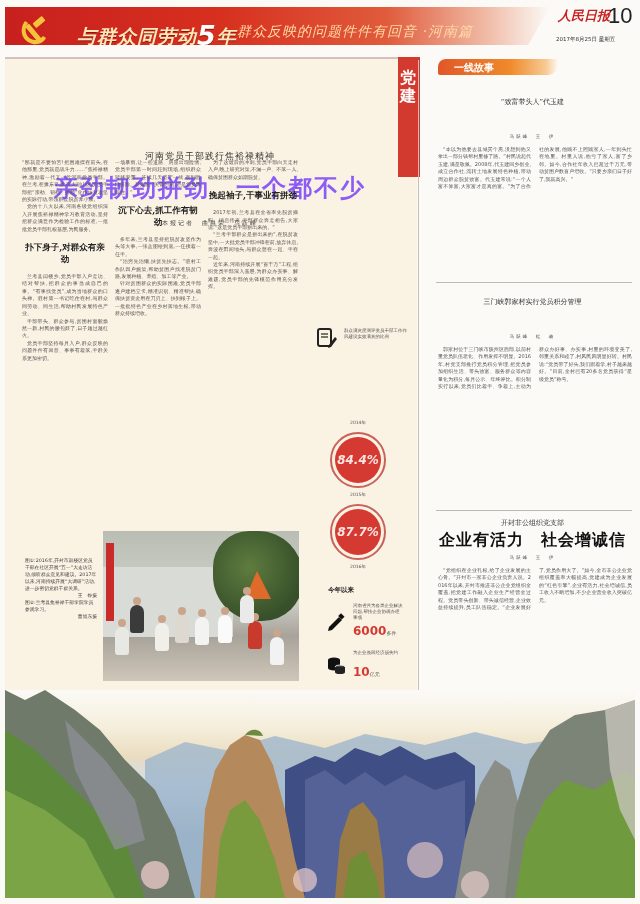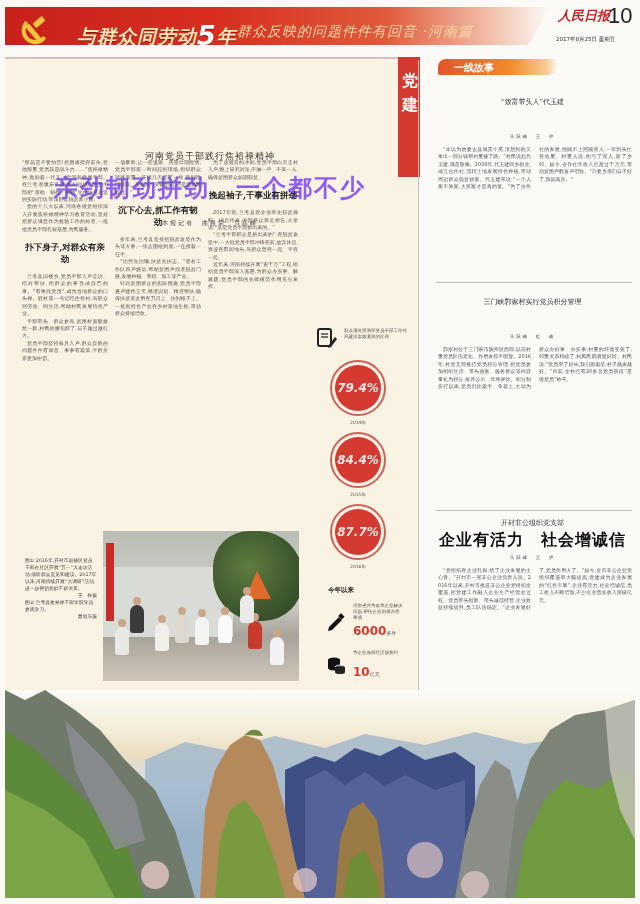--- a/index.html
+++ b/index.html
@@ -22,22 +22,22 @@
     font-weight: bold; font-size: 13px; color: #c8201e; }
   .page-num { position: absolute; left: 608px; top: 3px; font-family: "Liberation Sans", sans-serif;
     font-size: 22px; color: #222; }
   .date { position: absolute; left: 556px; top: 36px; font-family: "DejaVu Sans", sans-serif;
     font-size: 5.5px; color: #333; white-space: nowrap; }
 
   
   .feature { position: absolute; left: 5px; top: 57px; width: 412px; height: 640px;
     background: #faf2e3; border-top: 2px solid #d7bfbf; }
   .tag-strip { position: absolute; left: 398px; top: 57px; width: 22px; height: 120px; background: #d23a2f; }
-  .tag-strip .tag-text { position: absolute; left: 2px; top: 12px; width: 18px; font-size: 16px; line-height: 24px;
-    color: #fff; font-weight: bold; text-align: right; }
+  .tag-strip .tag-text { position: absolute; left: 2px; top: 12px; width: 18px; font-size: 16px; line-height: 18px;
+    color: #fff; font-weight: bold; text-align: left; }
   .feature-right-line { position: absolute; left: 418px; top: 60px; width: 1px; height: 630px; background: #c9bfb4; }
 
   .kicker { position: absolute; left: 0; width: 410px; top: 91px; text-align: center;
     font-family: "DejaVu Sans", sans-serif; font-size: 9px; color: #333; letter-spacing: 1px; }
   .headline { position: absolute; left: 0; width: 410px; top: 113px; text-align: center;
     font-size: 24px; font-weight: bold; color: #8b5cf6; letter-spacing: 2px; }
   .byline { position: absolute; left: 0; width: 410px; top: 160px; text-align: center;
     font-family: "DejaVu Sans", sans-serif; font-size: 6px; color: #444; letter-spacing: 2px; }
 
   .col { position: absolute; font-family: "DejaVu Sans", sans-serif; font-size: 5px; line-height: 7.4px;
@@ -159,23 +159,20 @@
 
 <div class="info">
   <svg class="doc-icon" viewBox="0 0 22 22">
     <rect x="2" y="2" width="13" height="17" rx="2" fill="none" stroke="#222" stroke-width="2"></rect>
     <line x1="5" y1="7" x2="12" y2="7" stroke="#222" stroke-width="1.2"></line>
     <line x1="5" y1="10" x2="12" y2="10" stroke="#222" stroke-width="1.2"></line>
     <path d="M13 18 L19 10 L21 12 L15 20 L12 21 Z" fill="#222"></path>
   </svg>
   <div class="info-caption">群众满意度测评党员干部工作作风建设实效满意的比例</div>
 
-  <div class="ring" style="top:40px;">
-    <div class="disk">79.4%</div>
-  </div>
   <div class="ring-year" style="top:100px;">2014年</div>
 
   <div class="ring" style="top:112px;">
     <div class="disk">84.4%</div>
   </div>
   <div class="ring-year" style="top:172px;">2015年</div>
 
   <div class="ring" style="top:184px;">
     <div class="disk">87.7%</div>
   </div>

